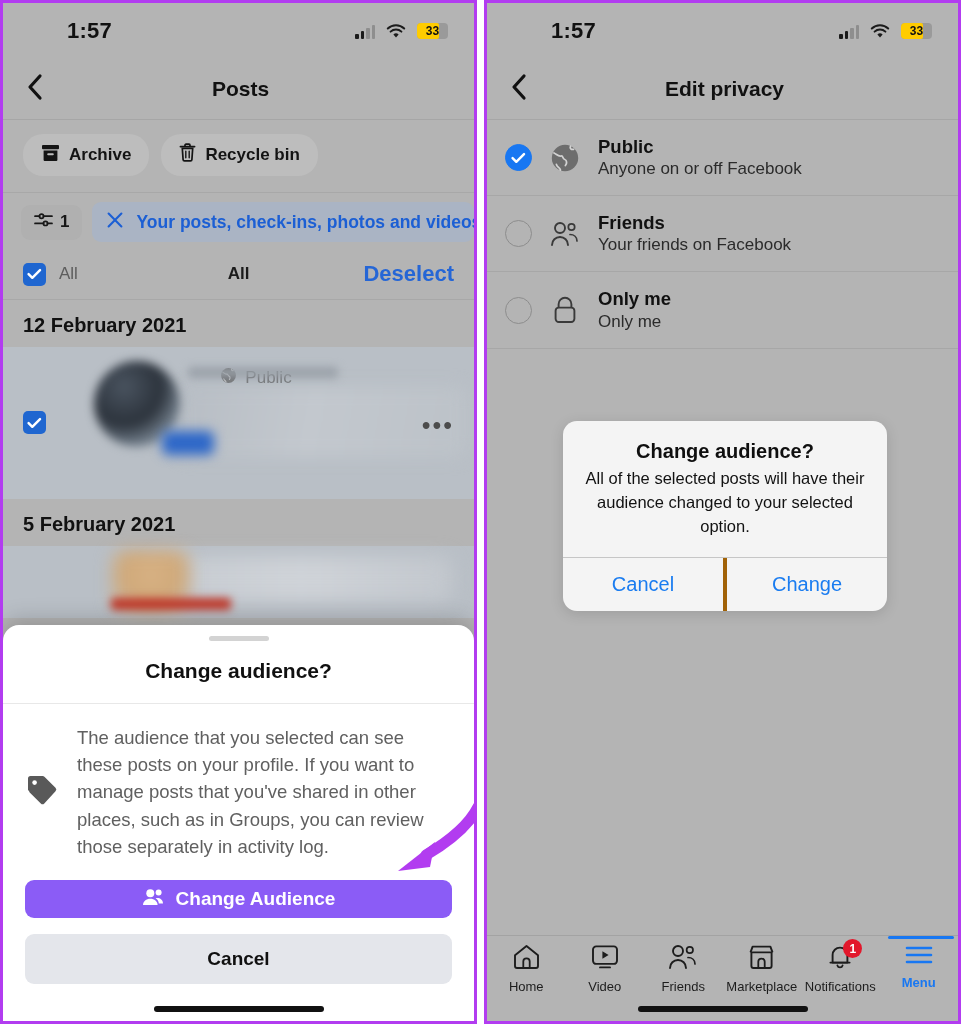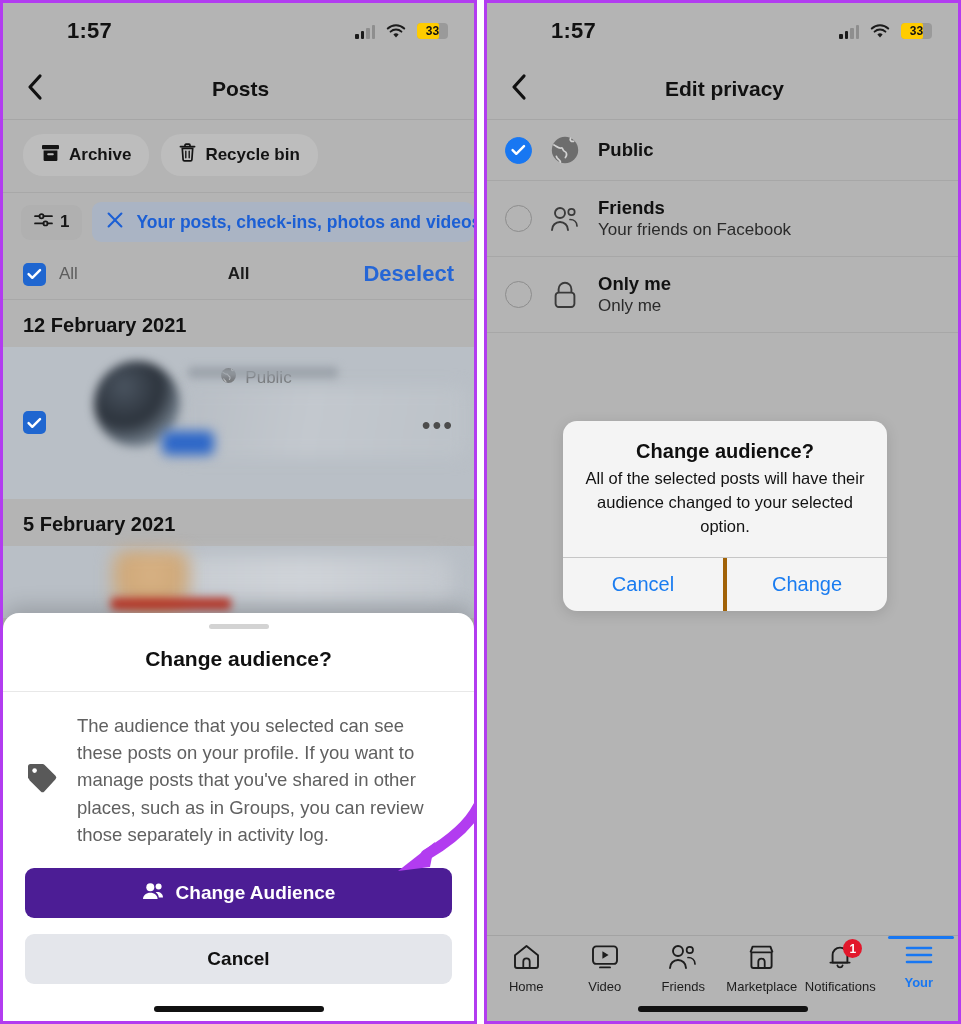--- a/index.html
+++ b/index.html
@@ -228,22 +228,22 @@
   .sheet-body {
     display:flex; align-items:center; gap:18px;
     padding: 20px 22px 16px 22px;
   }
   .tag-ico { flex:none; }
   .sheet-text {
     font-size: 18.5px; line-height: 1.47; color:#606060;
   }
   .btn-primary {
     margin: 4px 22px 16px 22px;
-    background:#4c1d95; border-radius: 9px;
-    height: 50px;
+    background:#8b5cf6; border-radius: 9px;
+    height: 38px;
     display:flex; align-items:center; justify-content:center; gap:12px;
     color:#fff; font-size:19px; font-weight:800;
   }
   .btn-secondary {
     margin: 14px 22px 0 22px;
     background:#e4e6eb; border-radius: 9px;
     height: 50px;
     display:flex; align-items:center; justify-content:center;
     color:#101010; font-size:19px; font-weight:800;
   }
@@ -541,20 +541,21 @@
             </svg>
         </div>
         <div class="pico">
           <svg width="30" height="30" viewBox="0 0 30 30">
               <circle cx="15" cy="15" r="13.2" fill="#6d6d6d"></circle>
               <path d="M4 10c3 1.5 4.3 3.8 7.2 3 2.1-.6 1 2.8 3.6 3.5 2.1.6 2.4 4.1.6 6M10.4 27c-.4-2.5-3.6-2.8-4-5.7M20.5 3.3c-1 2.2.9 3.6 3 3" stroke="#d3d3d3" stroke-width="1.8" fill="none" stroke-linecap="round"></path>
             </svg>
         </div>
         <div>
           <div class="ptitle">Public</div>
+          <div class="psub">Anyone on or off Facebook</div>
         </div>
       </div>
 
       <div class="prow">
         <div class="radio"></div>
         <div class="pico">
           <svg width="30" height="26" viewBox="0 0 30 26">
               <circle cx="10" cy="7" r="5" stroke="#3a3a3a" stroke-width="1.9" fill="none"></circle>
               <path d="M2 24c0-4.6 3.6-8 8-8s8 3.4 8 8" stroke="#3a3a3a" stroke-width="1.9" fill="none" stroke-linecap="round"></path>
               <circle cx="21.5" cy="6" r="3.2" stroke="#3a3a3a" stroke-width="1.7" fill="none"></circle>
@@ -648,21 +649,21 @@
             <span class="badge">1</span>
             <span class="tlabel">Notifications</span>
           </div>
 
           <div class="tab active">
             <span>
               <svg width="28" height="22" viewBox="0 0 28 22">
                   <path d="M2 4h24M2 11h24M2 18h24" stroke="#1877f2" stroke-width="2.6" stroke-linecap="round"></path>
                 </svg>
             </span>
-            <span class="tlabel">Your</span>
+            <span class="tlabel">Menu</span>
           </div>
 
         </div>
         <div class="home-indicator-r"></div>
       </div>
 
     </div>
   </div>
 
 </div>

